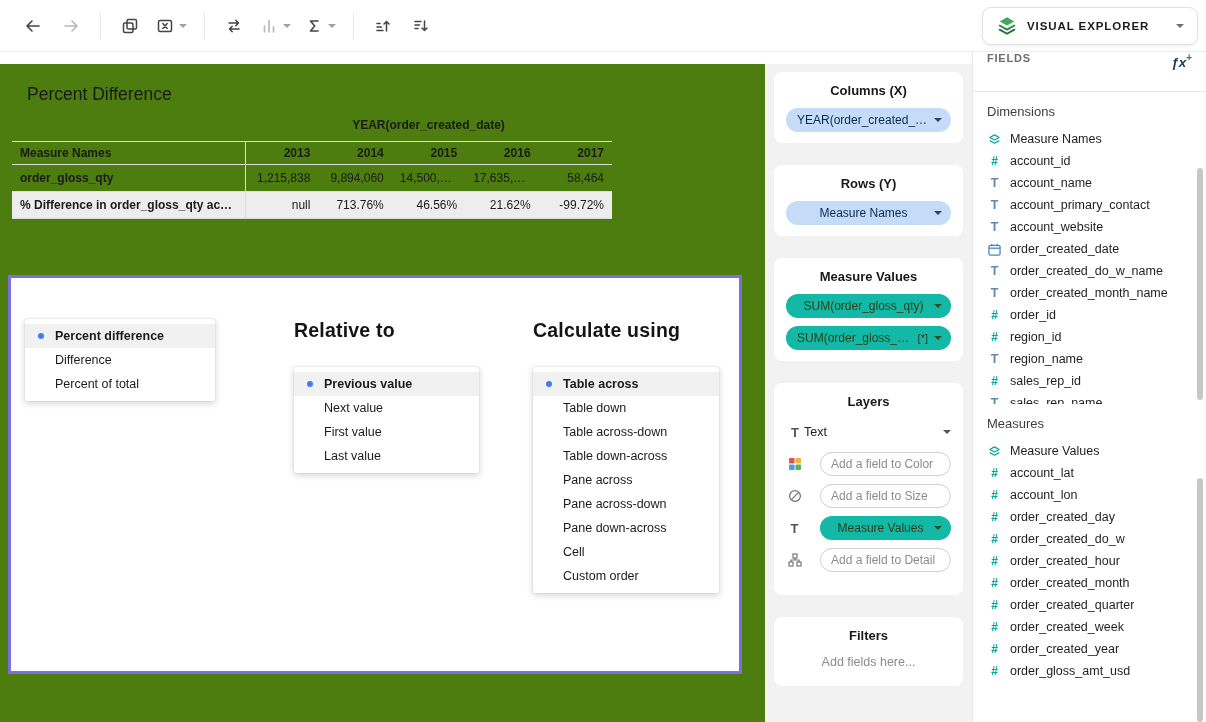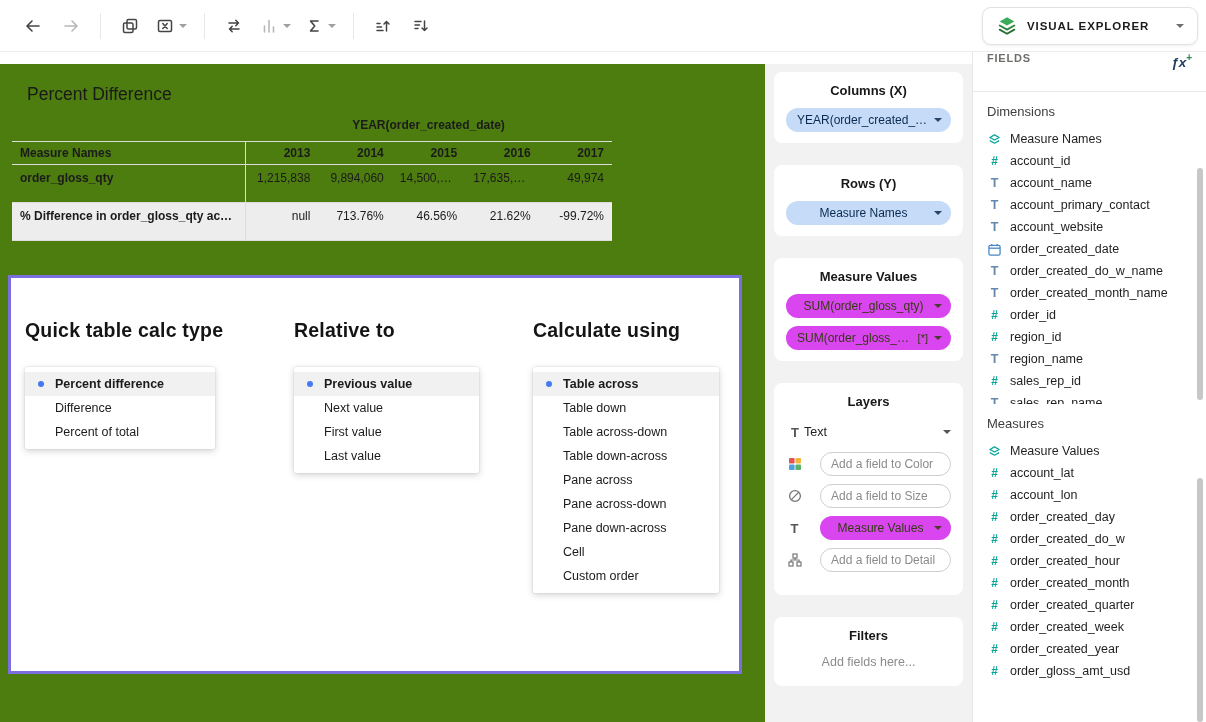--- a/index.html
+++ b/index.html
@@ -34,21 +34,21 @@
   .viz-title { position:absolute; left:27px; top:20px; font-size:17.5px; color:#1a1a1a; }
   .tablewrap { position:absolute; left:12px; top:50px; width:600px; }
   .span-head { margin-left:233px; width:367px; text-align:center; font-size:12px; font-weight:700; padding:4px 0 9px; }
   table { border-collapse:collapse; width:600px; table-layout:fixed; font-size:12px; color:#1b1b1b; }
   thead tr { border-top:1px solid #dcdcdc; border-bottom:1px solid #dcdcdc; }
   tbody tr { border-bottom:1px solid #dcdcdc; }
   th, td { padding:4px 8px; text-align:right; overflow:hidden; white-space:nowrap; text-overflow:ellipsis; }
   th { font-weight:700; }
   th:first-child, td:first-child { width:233px; text-align:left; border-right:1px solid #dcdcdc; }
   td:first-child { font-weight:700; }
-  td { padding-top:6px; padding-bottom:17px;margin-left:8px; }
+  td { padding-top:6px; padding-bottom:6px;margin-left:8px; }
   tr.shaded td { background:#ededed; }
 
   
   .calc-panel { position:absolute; left:8px; top:211px; width:734px; height:399px;
                 border:3px solid #7b6fe0; background:#fff; }
   .calc-groups { display:flex; padding:41px 0 0 14px; }
   .calc-group:nth-child(1) { width:269px; }
   .calc-group:nth-child(2) { width:239px; }
   .calc-group:nth-child(3) { width:206px; }
   .calc-title { font-size:19.5px; font-weight:600; color:#141414; margin:0 0 25px; letter-spacing:.2px; }
@@ -65,21 +65,21 @@
 
   
   .shelves { position:absolute; left:765px; top:64px; width:207px; height:670px;
              background:#f3f2f2; padding:8px 9px; overflow:hidden;text-align:center; }
   .card { background:#fff; border-radius:8px; padding:11px 12px; margin-bottom:22px; }
   .card-title { font-size:13px; font-weight:700; color:#181818; margin-bottom:10px; }
   .pill { height:24px; border-radius:12px; display:flex; align-items:center; font-size:12px;
           padding:0 9px 0 11px; margin-bottom:8px; cursor:pointer; }
   .pill:last-child { margin-bottom:0; }
   .pill.blue { background:#c5dbf7; color:#0a2a52; }
-  .pill.green { background:#d946ef; color:#343b12; }
+  .pill.green { background:#14b8a6; color:#343b12; }
   .plabel { flex:1; white-space:nowrap; overflow:hidden; text-overflow:ellipsis; }
   .psuffix { font-size:11px; margin:0 2px 0 4px; }
   .pill .caret { margin-left:4px; opacity:.85; }
   .layer-type { display:flex; align-items:center; height:26px; margin-bottom:7px; font-size:12.5px; color:#222; cursor:pointer; }
   .tglyph { font-weight:700; color:#555; font-size:13px; }
   .layer-type .tglyph { width:18px; }
   .layer-type .caret { margin-left:auto; color:#555; }
   .slot-row { display:flex; align-items:center; margin-bottom:8px; gap:17px; }
   .slot-row:last-child { margin-bottom:12px; }
   .slot-icon { width:17px; display:flex; align-items:center; justify-content:center; flex:none; }
@@ -200,38 +200,37 @@
             <th>2017</th>
           </tr>
         </thead>
       <tbody>
           <tr>
             <td>order_gloss_qty</td>
             <td>1,215,838</td>
             <td>9,894,060</td>
             <td>14,500,262</td>
             <td>17,635,243</td>
-            <td>49,974</td>
+            <td>58,464</td>
           </tr>
           <tr class="shaded">
             <td>% Difference in order_gloss_qty across ta...</td>
             <td>null</td>
             <td>713.76%</td>
             <td>46.56%</td>
             <td>21.62%</td>
             <td>-99.72%</td>
           </tr>
         </tbody>
     </table>
   </div>
 
   <div class="calc-panel">
     <div class="calc-groups">
         <div class="calc-group">
-          <div class="calc-title">Quick table calc type</div>
           <div class="listbox">
             <div class="opt selected">Percent difference</div>
             <div class="opt">Difference</div>
             <div class="opt">Percent of total</div>
           </div>
         </div>
         <div class="calc-group">
           <div class="calc-title">Relative to</div>
           <div class="listbox">
             <div class="opt selected">Previous value</div>

